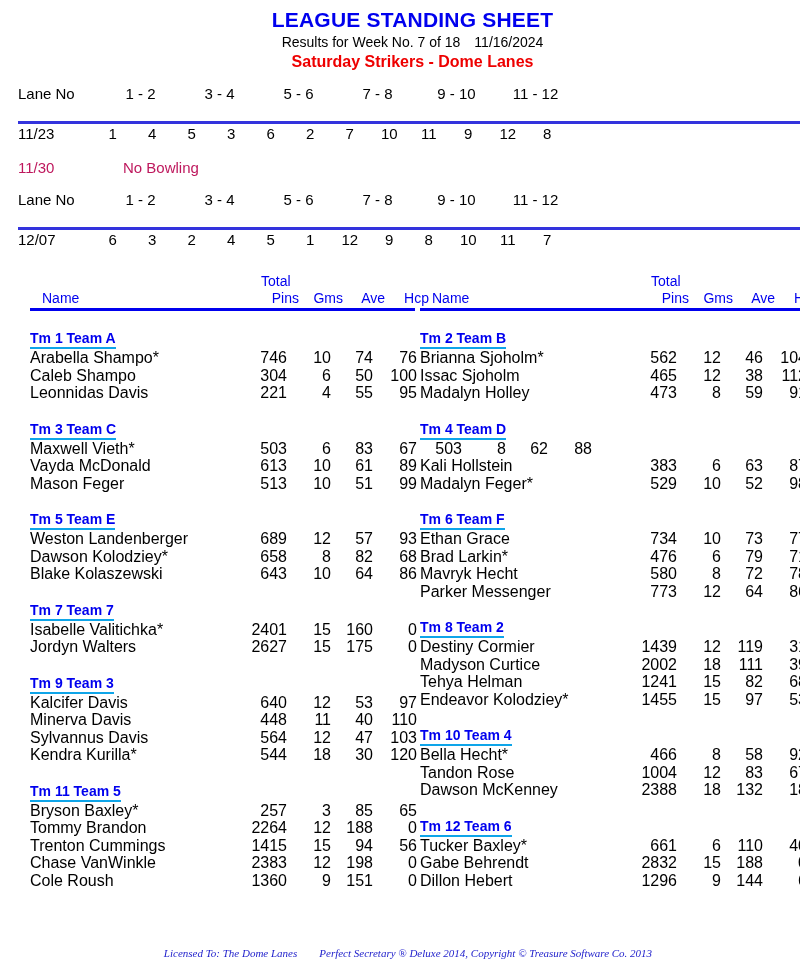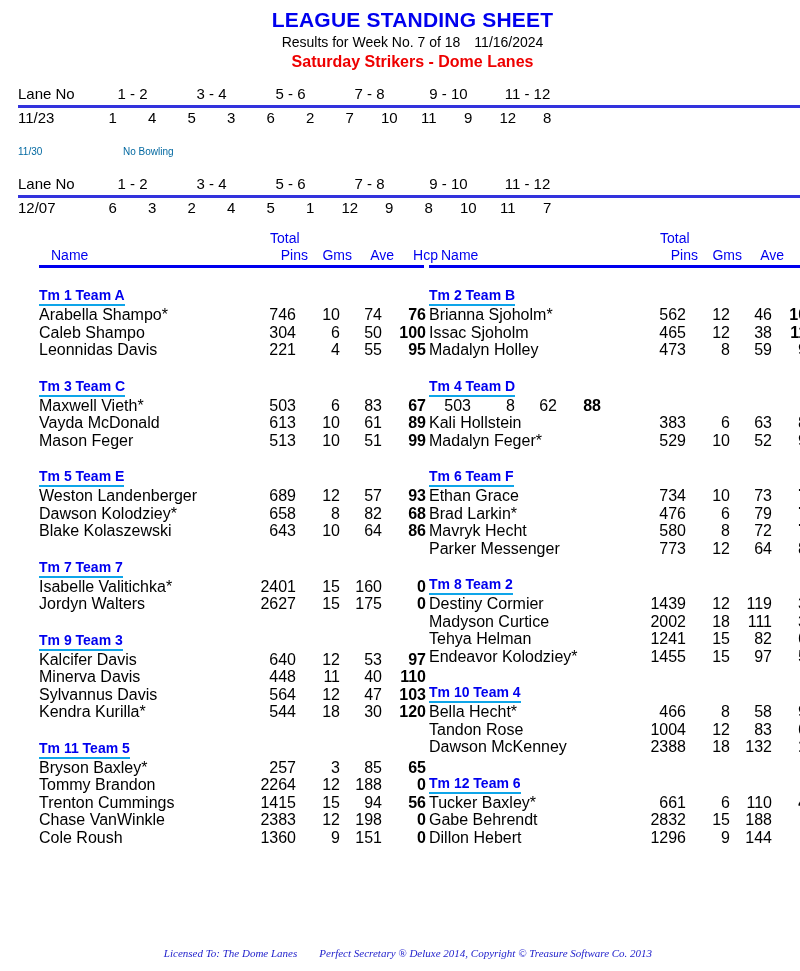--- a/index.html
+++ b/index.html
@@ -56,43 +56,44 @@
     font-size: 15px;
   }
   .sched-cells { display: flex; }
   .sched-pair {
     width: 79px;
     flex: 0 0 79px;
     text-align: center;
   }
   .sched-hdr {
     border-bottom: 3px solid #3333dd;
-    padding-bottom: 1px;
+    padding-bottom: 17px;
+    gap: 8px;
   }
   .sched-nums .sched-pair { display: flex; }
   .sched-nums .sched-pair span {
     width: 50%;
     text-align: center;
   }
   .sched-nobowl {
     display: flex;
     margin-top: 14px;
     margin-bottom: 12px;
-    font-size: 10px;
+    font-size: 15px;
     line-height: 20px;
-    color: #0369a1;
+    color: #be185d;
   }
   .sched-nobowl .nb-date { width: 75px; flex: 0 0 75px; }
   .sched-nobowl .nb-text { padding-left: 30px; }
 
   
   .stats {
-    margin-top: 12px;
+    margin-top: 23px;
     display: flex;
-    padding-left: 39px;
+    padding-left: 30px;
   }
   .stats-col { width: 385px; flex: 0 0 385px; }
   .stats-col.right { margin-left: 5px; }
 
   .col-head { color: #0000ee; }
   .col-head-total {
     font-size: 14px;
     line-height: 17px;
     padding-left: 231px;
   }
@@ -121,21 +122,21 @@
   }
   .player-row {
     display: flex;
     font-size: 16px;
     line-height: 17.5px;
   }
   .p-name { width: 215px; flex: 0 0 215px; white-space: nowrap; }
   .p-num  { width: 42px; flex: 0 0 42px; text-align: right; }
   .p-num.gms { width: 44px; flex: 0 0 44px; }
   .p-num.ave { width: 42px; flex: 0 0 42px; }
-  .p-num.hcp { width: 44px; flex: 0 0 44px; font-weight: bold; }
+  .p-num.hcp { width: 44px; flex: 0 0 44px; }
 
   
   .doc-footer {
     position: absolute;
     left: 16px;
     right: 0;
     bottom: 12px;
     text-align: center;
     color: #2222cc;
     font-family: "Liberation Serif", serif;

